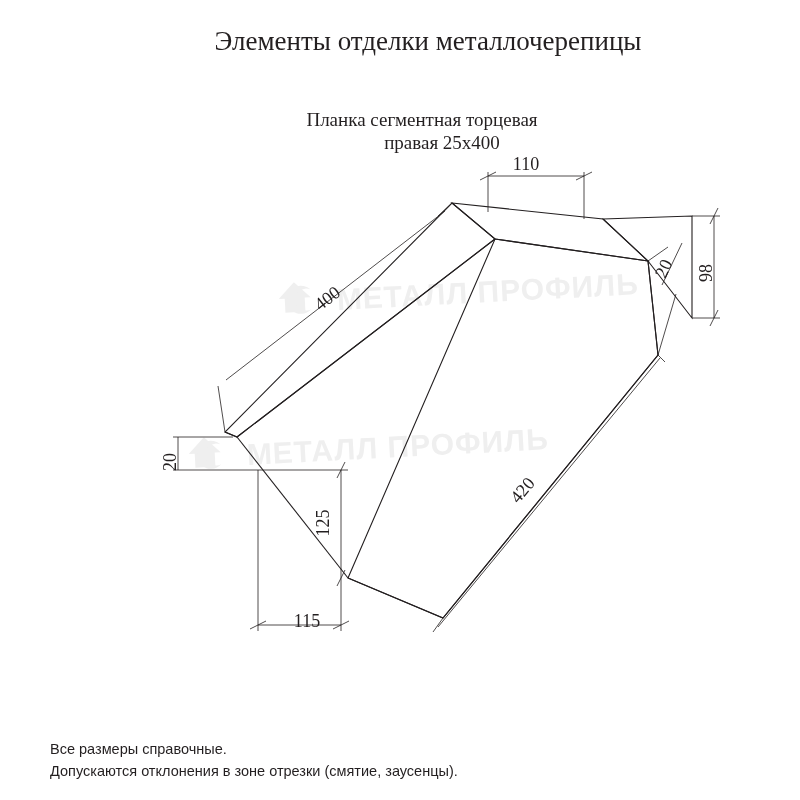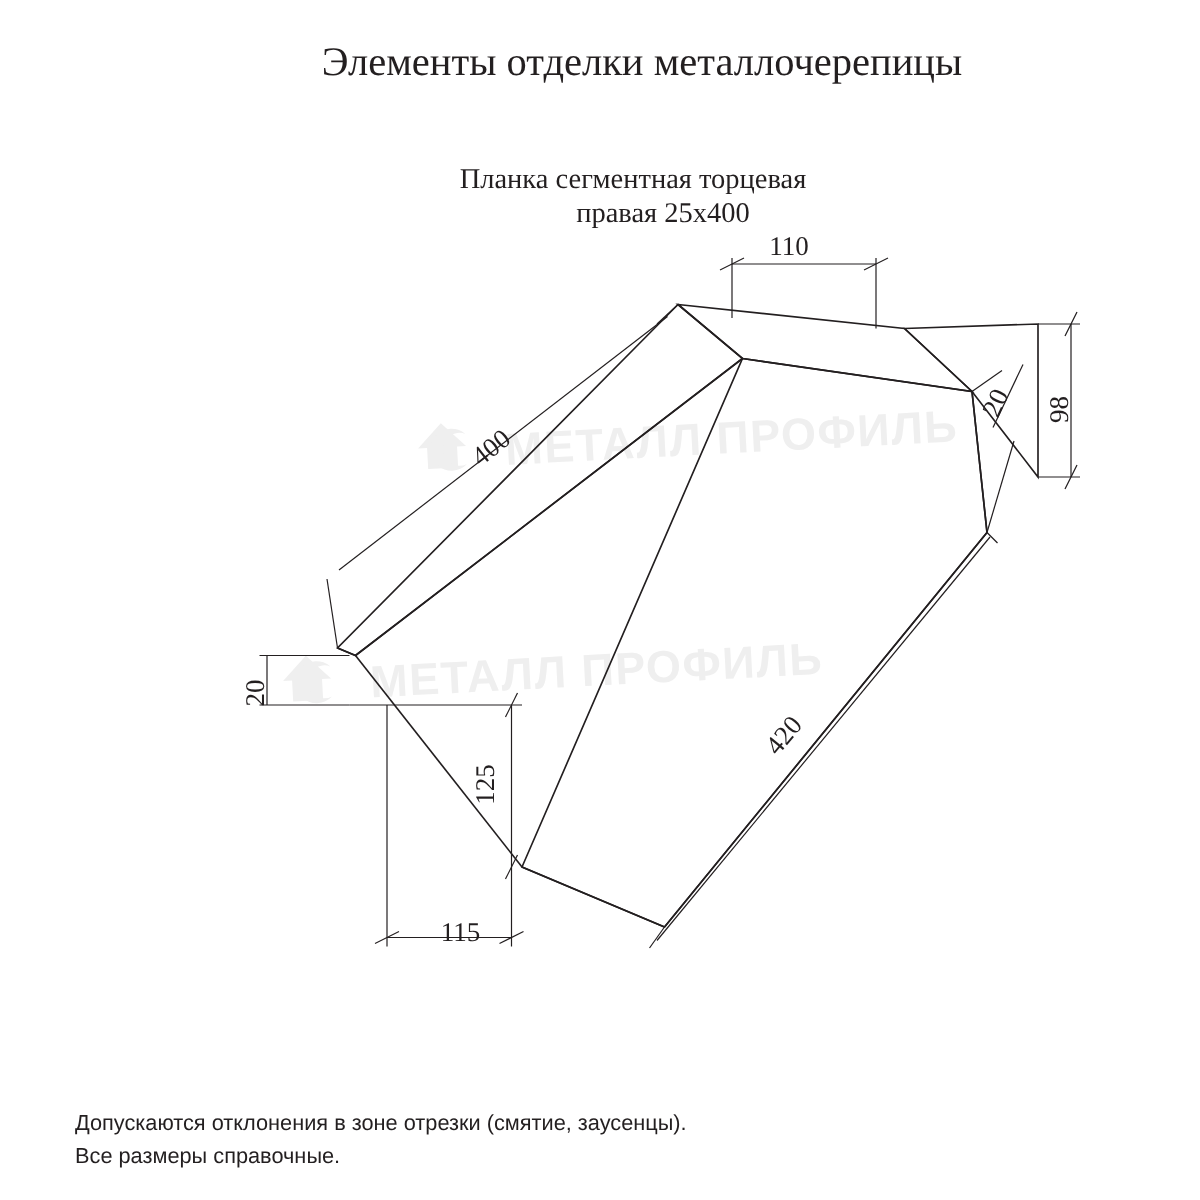--- a/index.html
+++ b/index.html
@@ -176,17 +176,17 @@
       <text class="dim-text" x="301" y="523" text-anchor="middle" transform="rotate(-90 301 523)">125</text>
 
       <text class="dim-text" x="499" y="494" text-anchor="middle" transform="rotate(-50 499 494)">420</text>
 
       <text class="dim-text" x="279" y="627" text-anchor="middle">115</text>
     </g>
 
   </svg>
 
   <div class="footnotes">
+    <div>Все размеры справочные.</div>
     <div>Допускаются отклонения в зоне отрезки (смятие, заусенцы).</div>
-    <div>Все размеры справочные.</div>
   </div>
 
 </div>
 
 </body></html>

